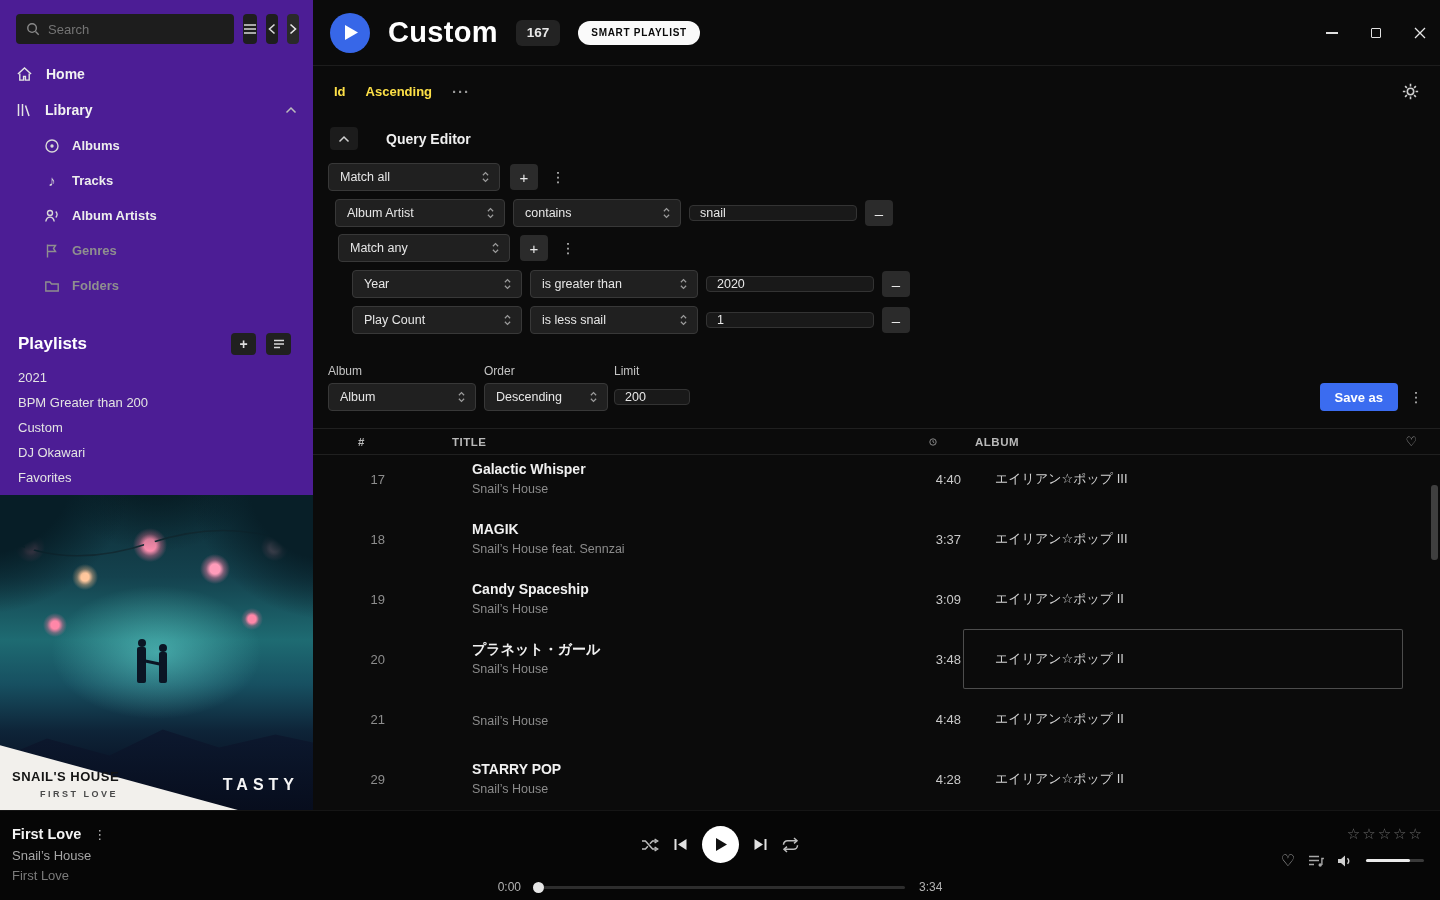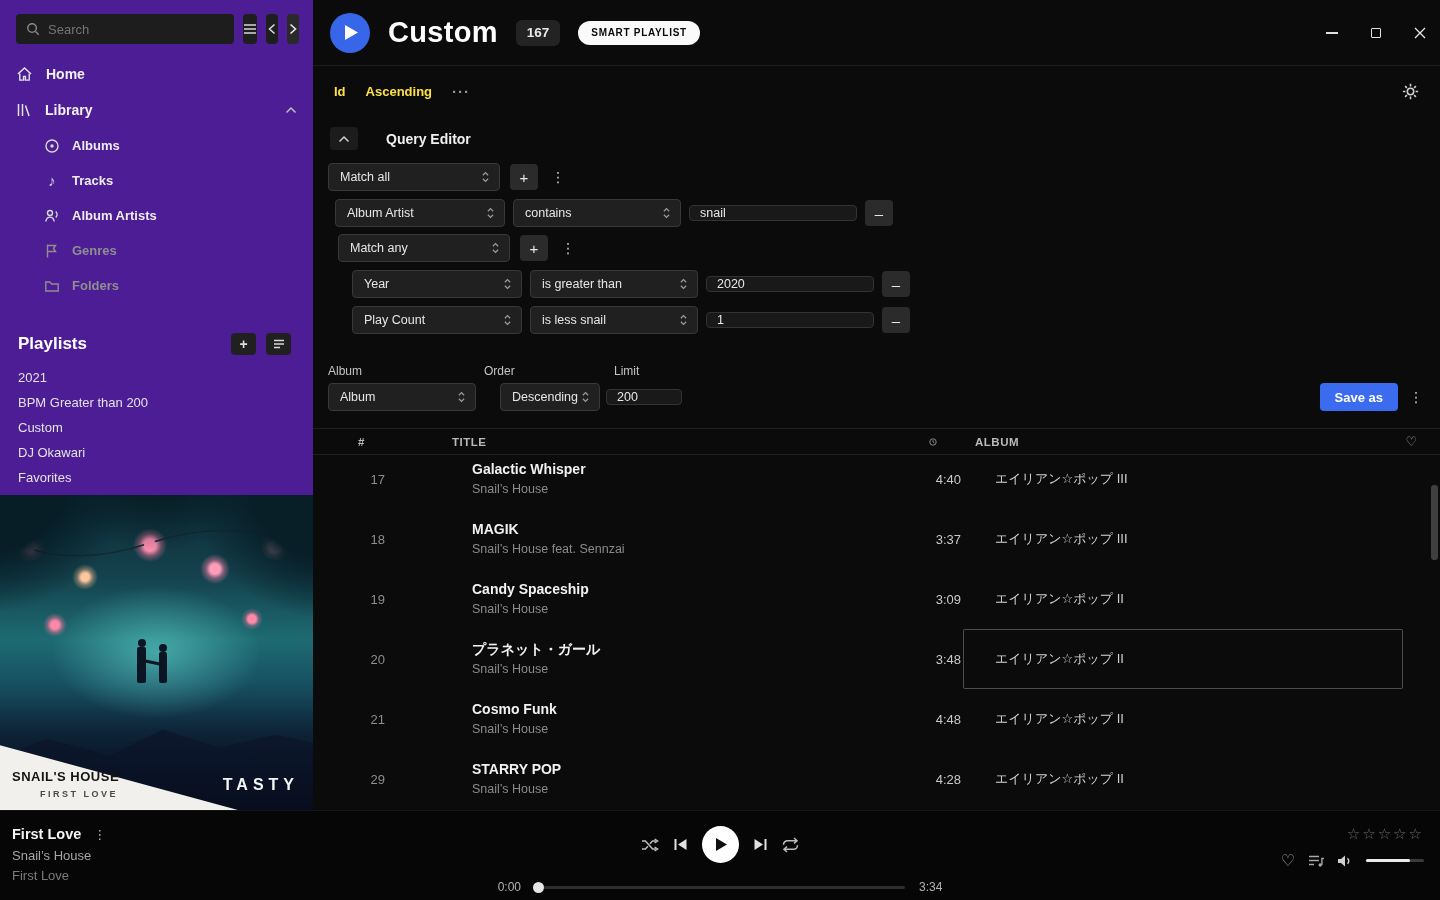--- a/index.html
+++ b/index.html
@@ -92,21 +92,21 @@
   .select{height:28px;background:#202020;border:1px solid #383838;border-radius:4px;display:flex;align-items:center;justify-content:space-between;padding:0 9px 0 11px;font-size:12.5px;color:#e6e6e6;cursor:pointer;}
   .w-match{width:172px;} .w-field{width:170px;} .w-op{width:168px;}
   .tin{height:16px;background:#191919;border:1px solid #333;border-radius:4px;padding:0 10px;font-size:12.5px;color:#e8e8e8;outline:none;font-family:inherit;}
   .w-val{width:168px;}
   .sq-btn{width:28px;height:26px;background:#2b2b2b;border-radius:4px;display:flex;align-items:center;justify-content:center;font-size:15px;color:#e8e8e8;cursor:pointer;border:none;}
   .kebab-btn{width:20px;height:26px;display:flex;align-items:center;justify-content:center;color:#d0d0d0;font-size:14px;cursor:pointer;background:transparent;border:none;}
 
   
   .sl-label{position:absolute;top:364px;font-size:12px;color:#c4c4c4;}
   #sort-row{top:383px;left:15px;right:14px;}
-  .w-sort{width:148px;} .w-order{width:100px;margin-left:24px;} .w-limit{width:76px;margin-left:6px;}
+  .w-sort{width:148px;} .w-order{width:124px;margin-left:8px;} .w-limit{width:76px;margin-left:6px;}
   .save-btn{margin-left:auto;height:28px;padding:0 15px;background:#3b6cf0;border:none;border-radius:4px;color:#fff;font-size:13px;font-weight:700;cursor:pointer;font-family:inherit;}
   #sort-row .kebab-btn{margin-left:8px;}
 
   
   .thead{position:absolute;top:428px;left:0;width:1127px;height:27px;border-top:1px solid #202020;border-bottom:1px solid #202020;display:grid;grid-template-columns:62px 58px 434px 76px 440px 57px;align-items:center;font-size:11.5px;font-weight:700;color:#b9b9b9;letter-spacing:.5px;}
   .h-idx{text-align:right;padding-right:10px;}
   .h-title{padding-left:19px;}
   .h-time{justify-self:end;padding-right:6px;}
   .h-album{padding-left:32px;}
   .h-heart{justify-self:center;font-size:13px;color:#9a9a9a;}
@@ -477,21 +477,20 @@
           <span class="t2" style="display:block;">Snail’s House</span>
         </span>
       <span class="c-time">3:48</span>
       <span class="c-album focused">エイリアン☆ポップ II</span>
       <span></span>
     </div>
     <div class="trow">
       <span class="c-idx">21</span>
       <span><span class="thumb thumb-ii"></span></span>
       <span class="c-title">
-          <span class="t1" style="display:block;">Cosmo Funk</span>
           <span class="t2" style="display:block;">Snail’s House</span>
         </span>
       <span class="c-time">4:48</span>
       <span class="c-album">エイリアン☆ポップ II</span>
       <span></span>
     </div>
     <div class="trow">
       <span class="c-idx">29</span>
       <span><span class="thumb thumb-ii"></span></span>
       <span class="c-title">

